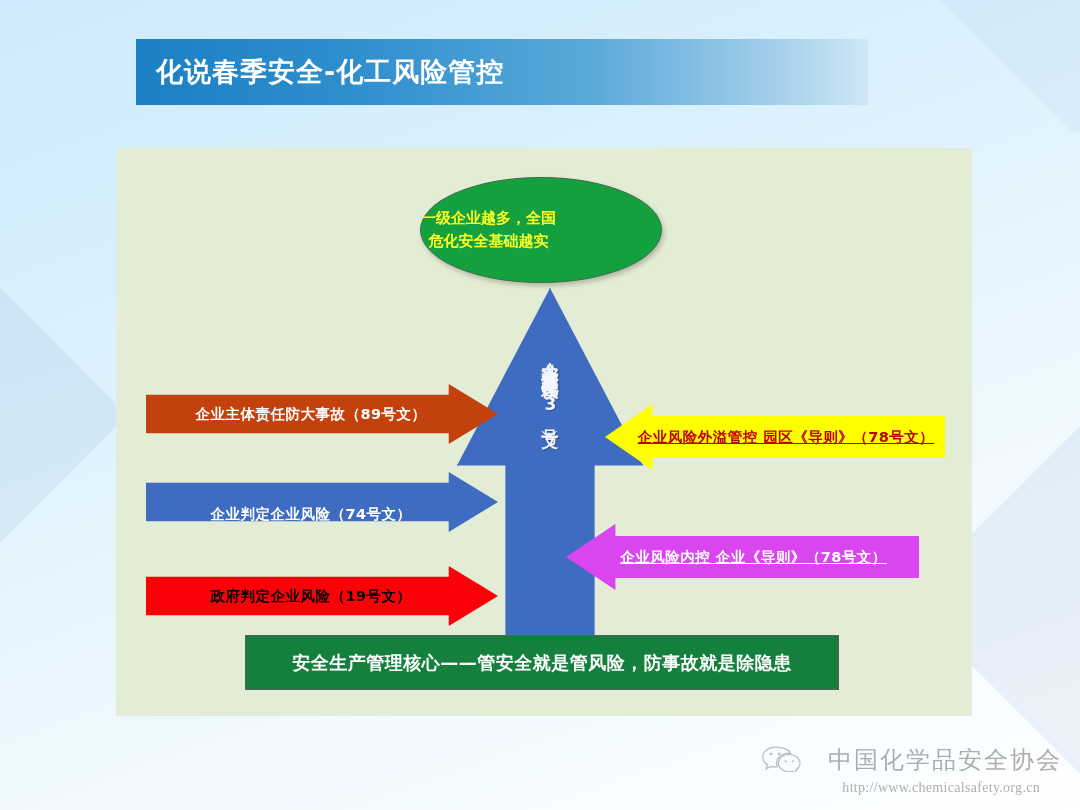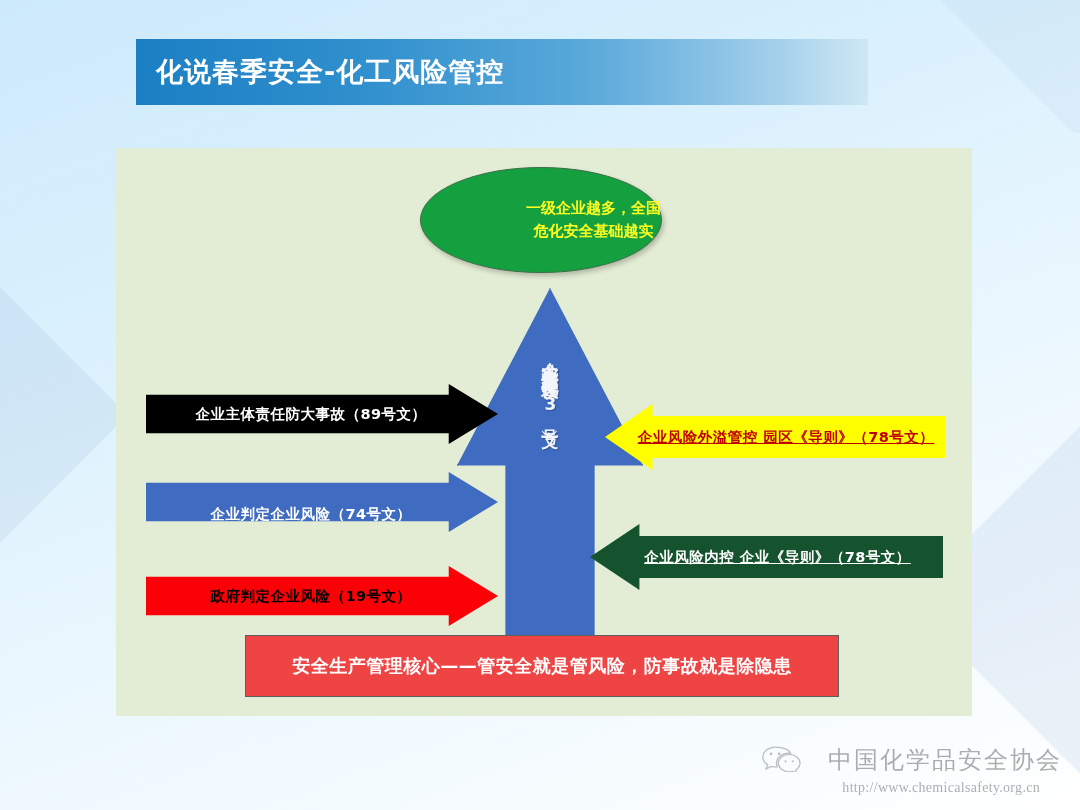--- a/index.html
+++ b/index.html
@@ -92,30 +92,30 @@
     top: 148px;
     width: 856px;
     height: 568px;
     background: #e3ecd4;
   }
 
   
   #green-ellipse {
     position: absolute;
     left: 304px;
-    top: 19px;
+    top: 29px;
     width: 240px;
     height: 104px;
     background: #14a03e;
     border-radius: 50%;
     border: 1px solid #3b6f4a;
     box-shadow: 2px 3px 5px rgba(0,0,0,0.22);
     display: flex;
     align-items: center;
-    justify-content: flex-end;
+    justify-content: flex-start;
   }
   #green-ellipse .etxt {
     color: #ffff22;
     font-size: 15px;
     font-weight: bold;
     line-height: 1.55;
     text-align: center;
     white-space: pre-line;
     font-family: "DejaVu Sans", "Liberation Sans", sans-serif;
   }
@@ -181,21 +181,21 @@
     white-space: nowrap;
     letter-spacing: 0.5px;
     font-family: "DejaVu Sans", "Liberation Sans", sans-serif;
   }
   .arrow-right .arrow-label { margin-right: 22px; }
   .arrow-left  .arrow-label { margin-left: 22px; text-decoration: underline; }
 
   
   #arrow-89 {
     left: 30px; top: 236px; width: 352px; height: 60px;
-    background: #000000;
+    background: #c2410c;
   }
   #arrow-89 .arrow-label { color: #ffffff; }
 
   #arrow-74 {
     left: 30px; top: 324px; width: 352px; height: 60px;
     background: #3f6cc0;
   }
   #arrow-74 .arrow-label { color: #ffffff; margin-top: 24px; }
 
   #arrow-19 {
@@ -205,33 +205,33 @@
   #arrow-19 .arrow-label { color: #000000; }
 
   
   #arrow-78-out {
     left: 489px; top: 256px; width: 340px; height: 66px;
     background: #ffff00;
   }
   #arrow-78-out .arrow-label { color: #c00000; }
 
   #arrow-78-in {
-    left: 474px; top: 376px; width: 353px; height: 66px;
-    background: #14532d;
+    left: 450px; top: 376px; width: 353px; height: 66px;
+    background: #d946ef;
   }
   #arrow-78-in .arrow-label { color: #ffffff; }
 
   
   #bottom-banner {
     position: absolute;
     left: 129px;
     top: 487px;
     width: 594px;
-    height: 62px;
-    background: #ef4444;
+    height: 55px;
+    background: #15803d;
     border: 1px solid #5f5f5f;
     box-sizing: border-box;
     display: flex;
     align-items: center;
     justify-content: center;
   }
   #bottom-banner .btxt {
     color: #ffffff;
     font-size: 18px;
     font-weight: bold;

